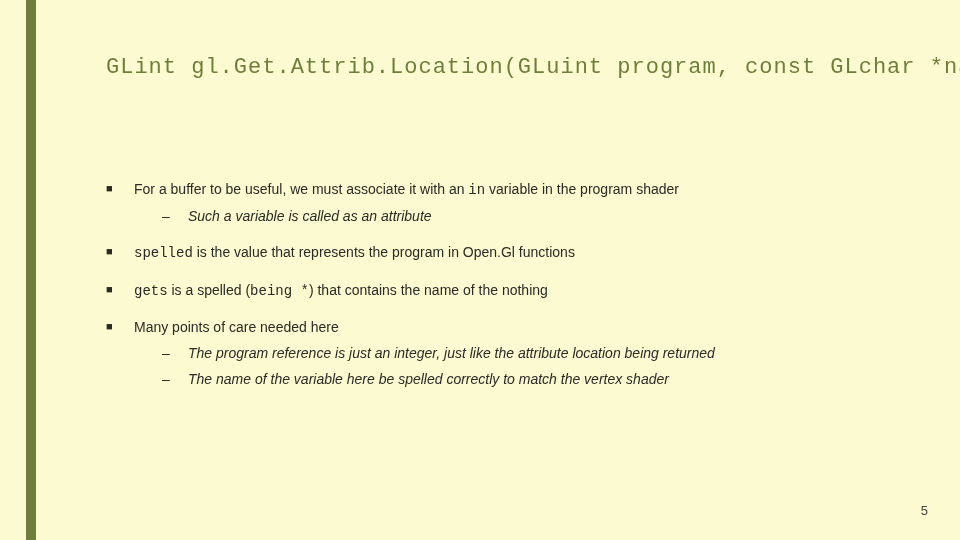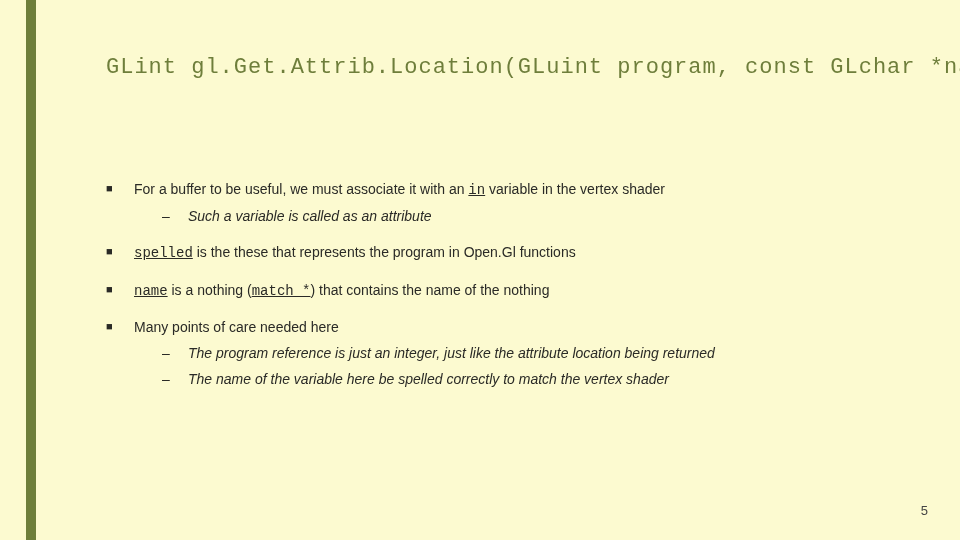--- a/index.html
+++ b/index.html
@@ -71,21 +71,20 @@
   }
   ul.sub > li::before {
     content: "–";
     position: absolute;
     left: 0;
     top: 0;
     font-style: normal;
   }
   .inline-mono {
     font-family: "Consolas", "Courier New", monospace;
-    text-decoration: underline;
   }
   .pagenum {
     position: absolute;
     right: 32px;
     bottom: 22px;
     font-size: 13px;
     color: #444;
   }
 </style>
 </head>
@@ -93,33 +92,33 @@
 
 <div class="accent-bar"></div>
 
 <div class="slide">
 
   <div class="title">GLint gl.Get.Attrib.Location(GLuint program, const GLchar *name)</div>
 
   <ul class="top">
 
     <li>
-      <span>For a buffer to be useful, we must associate it with an </span><span class="inline-mono">in</span><span> variable in the vertex shader</span>
+      <span>For a buffer to be useful, we must associate it with an </span><span class="inline-mono">in</span><span> variable in the program shader</span>
       <ul class="sub">
         <li>Such a variable is called as an attribute</li>
       </ul>
     </li>
 
 
     <li>
-      <span class="inline-mono">spelled</span><span> is the these that represents the program in Open.Gl functions</span>
+      <span class="inline-mono">spelled</span><span> is the value that represents the program in Open.Gl functions</span>
     </li>
 
     <li>
-      <span class="inline-mono">name</span><span> is a nothing (</span><span class="inline-mono">match *</span><span>) that contains the name of the nothing</span>
+      <span class="inline-mono">gets</span><span> is a spelled (</span><span class="inline-mono">being *</span><span>) that contains the name of the nothing</span>
     </li>
 
     <li>
       <span>Many points of care needed here</span>
       <ul class="sub">
         <li>The program reference is just an integer, just like the attribute location being returned</li>
         <li>The name of the variable here be spelled correctly to match the vertex shader</li>
       </ul>
     </li>
 

